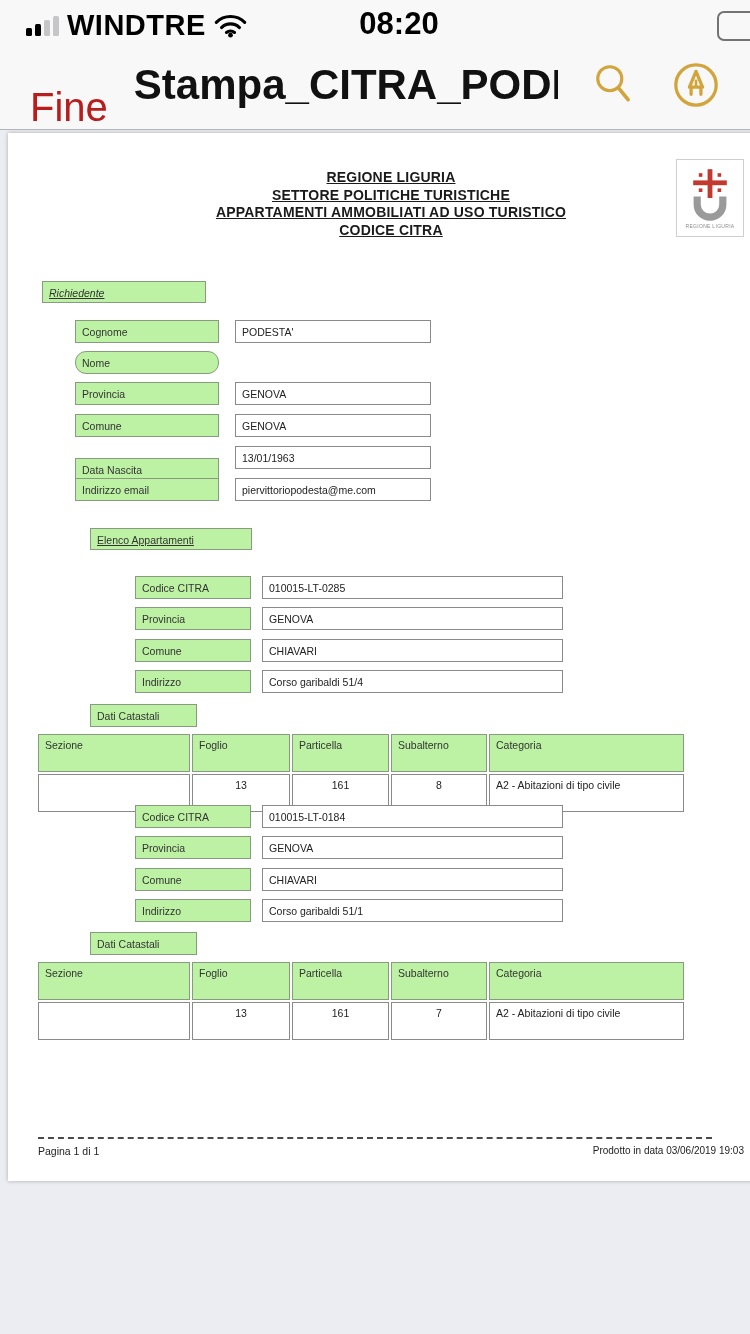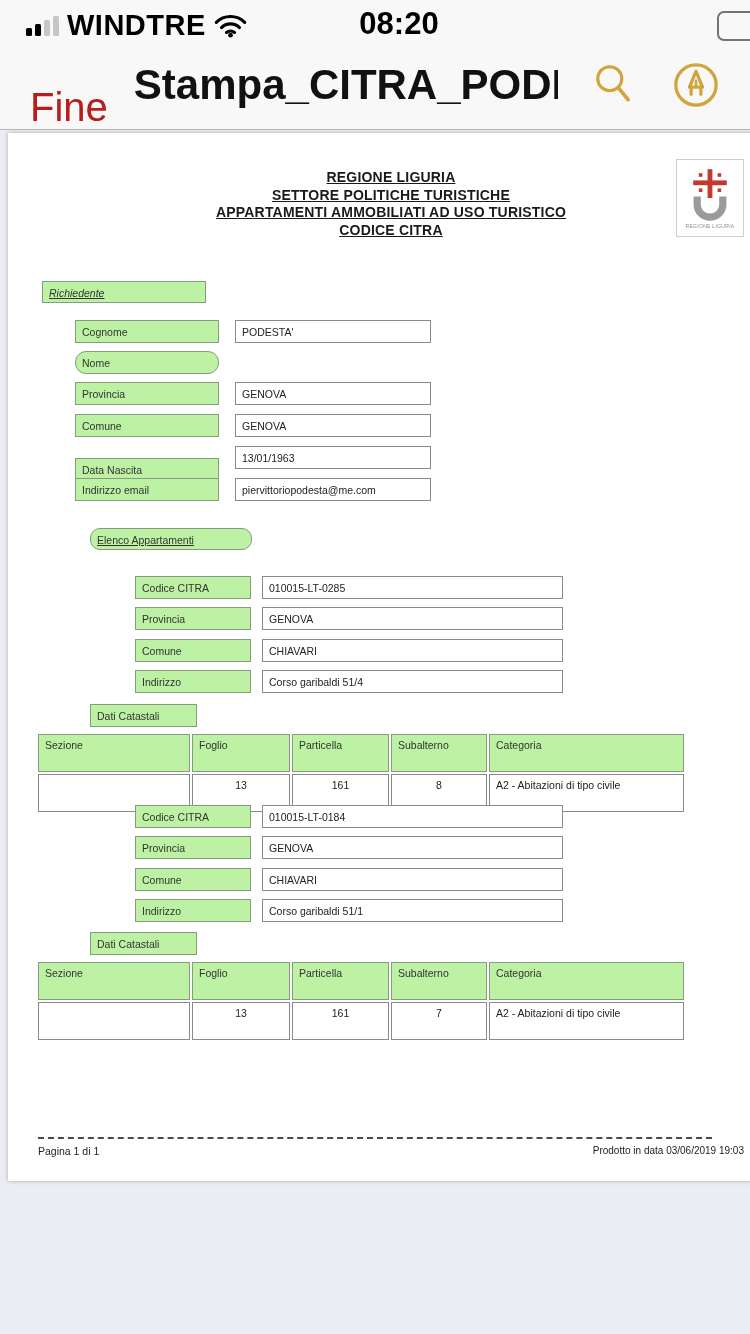--- a/index.html
+++ b/index.html
@@ -147,21 +147,21 @@
 
     <div class="gbox flbl" style="top:281px;">Comune</div>
     <div class="wbox fval" style="top:281px;">GENOVA</div>
 
     <div class="gbox flbl" style="top:313px;margin-top:12px;">Data Nascita</div>
     <div class="wbox fval" style="top:313px;">13/01/1963</div>
 
     <div class="gbox flbl" style="top:345px;">Indirizzo email</div>
     <div class="wbox fval" style="top:345px;">piervittoriopodesta@me.com</div>
 
-    <div class="gbox sec" style="left:82px;top:395px;width:162px;border-radius:10px;">Elenco Appartamenti</div>
+    <div class="gbox sec" style="left:82px;top:395px;width:162px;">Elenco Appartamenti</div>
 
     <div class="gbox albl" style="top:443px;">Codice CITRA</div>
     <div class="wbox aval" style="top:443px;">010015-LT-0285</div>
 
     <div class="gbox albl" style="top:474px;">Provincia</div>
     <div class="wbox aval" style="top:474px;">GENOVA</div>
 
     <div class="gbox albl" style="top:506px;">Comune</div>
     <div class="wbox aval" style="top:506px;">CHIAVARI</div>
 

